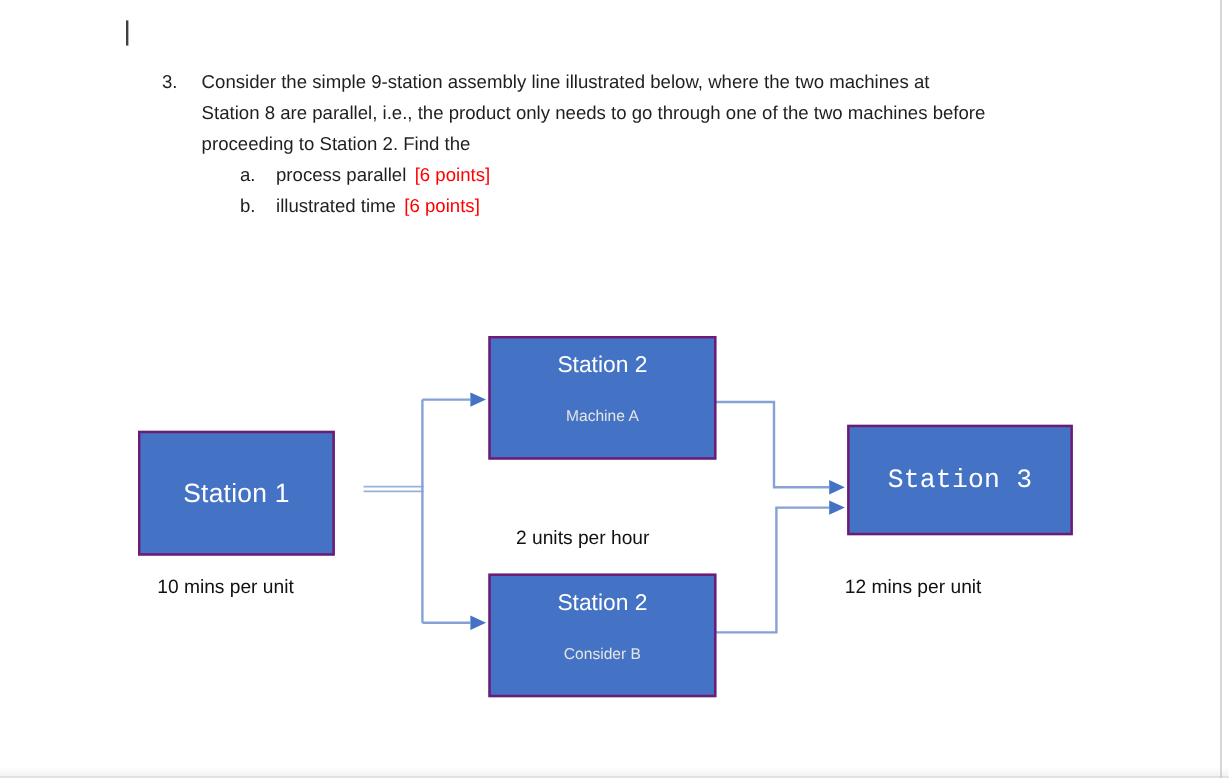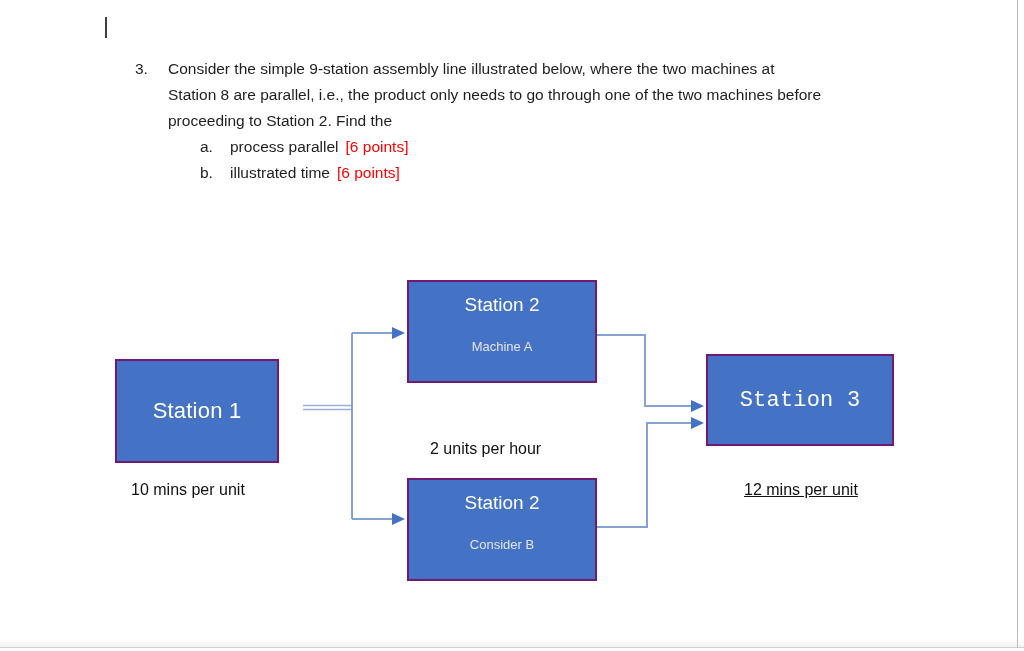--- a/index.html
+++ b/index.html
@@ -35,21 +35,21 @@
   .box .title{font-size:22px;letter-spacing:0.2px;}
   .box-s1{left:115px;top:359px;width:164px;height:104px;}
   .box-mA{left:407px;top:280px;width:190px;height:103px;justify-content:flex-start;padding-top:12px;gap:23px;}
   .box-mB{left:407px;top:478px;width:190px;height:103px;justify-content:flex-start;padding-top:12px;gap:23px;}
   .box-s3{left:706px;top:354px;width:188px;height:92px;font-family:Liberation Mono, monospace;}
   .box .st2{font-size:19px;color:#FFFFFF;}
   .box .machine{font-size:13px;color:#e5e5e5;}
   .caption{position:absolute;font-size:16px;color:#111111;white-space:nowrap;}
   .cap-s1{left:131px;top:481px;}
   .cap-s2{left:430px;top:402px;margin-top:38px;}
-  .cap-s3{left:744px;top:481px;text-decoration:underline;}
+  .cap-s3{left:704px;top:481px;}
 </style>
 </head>
 <body>
 
 <div class="page">
 
   <div class="caret"></div>
 
   <div class="question">
     <div class="qrow">

